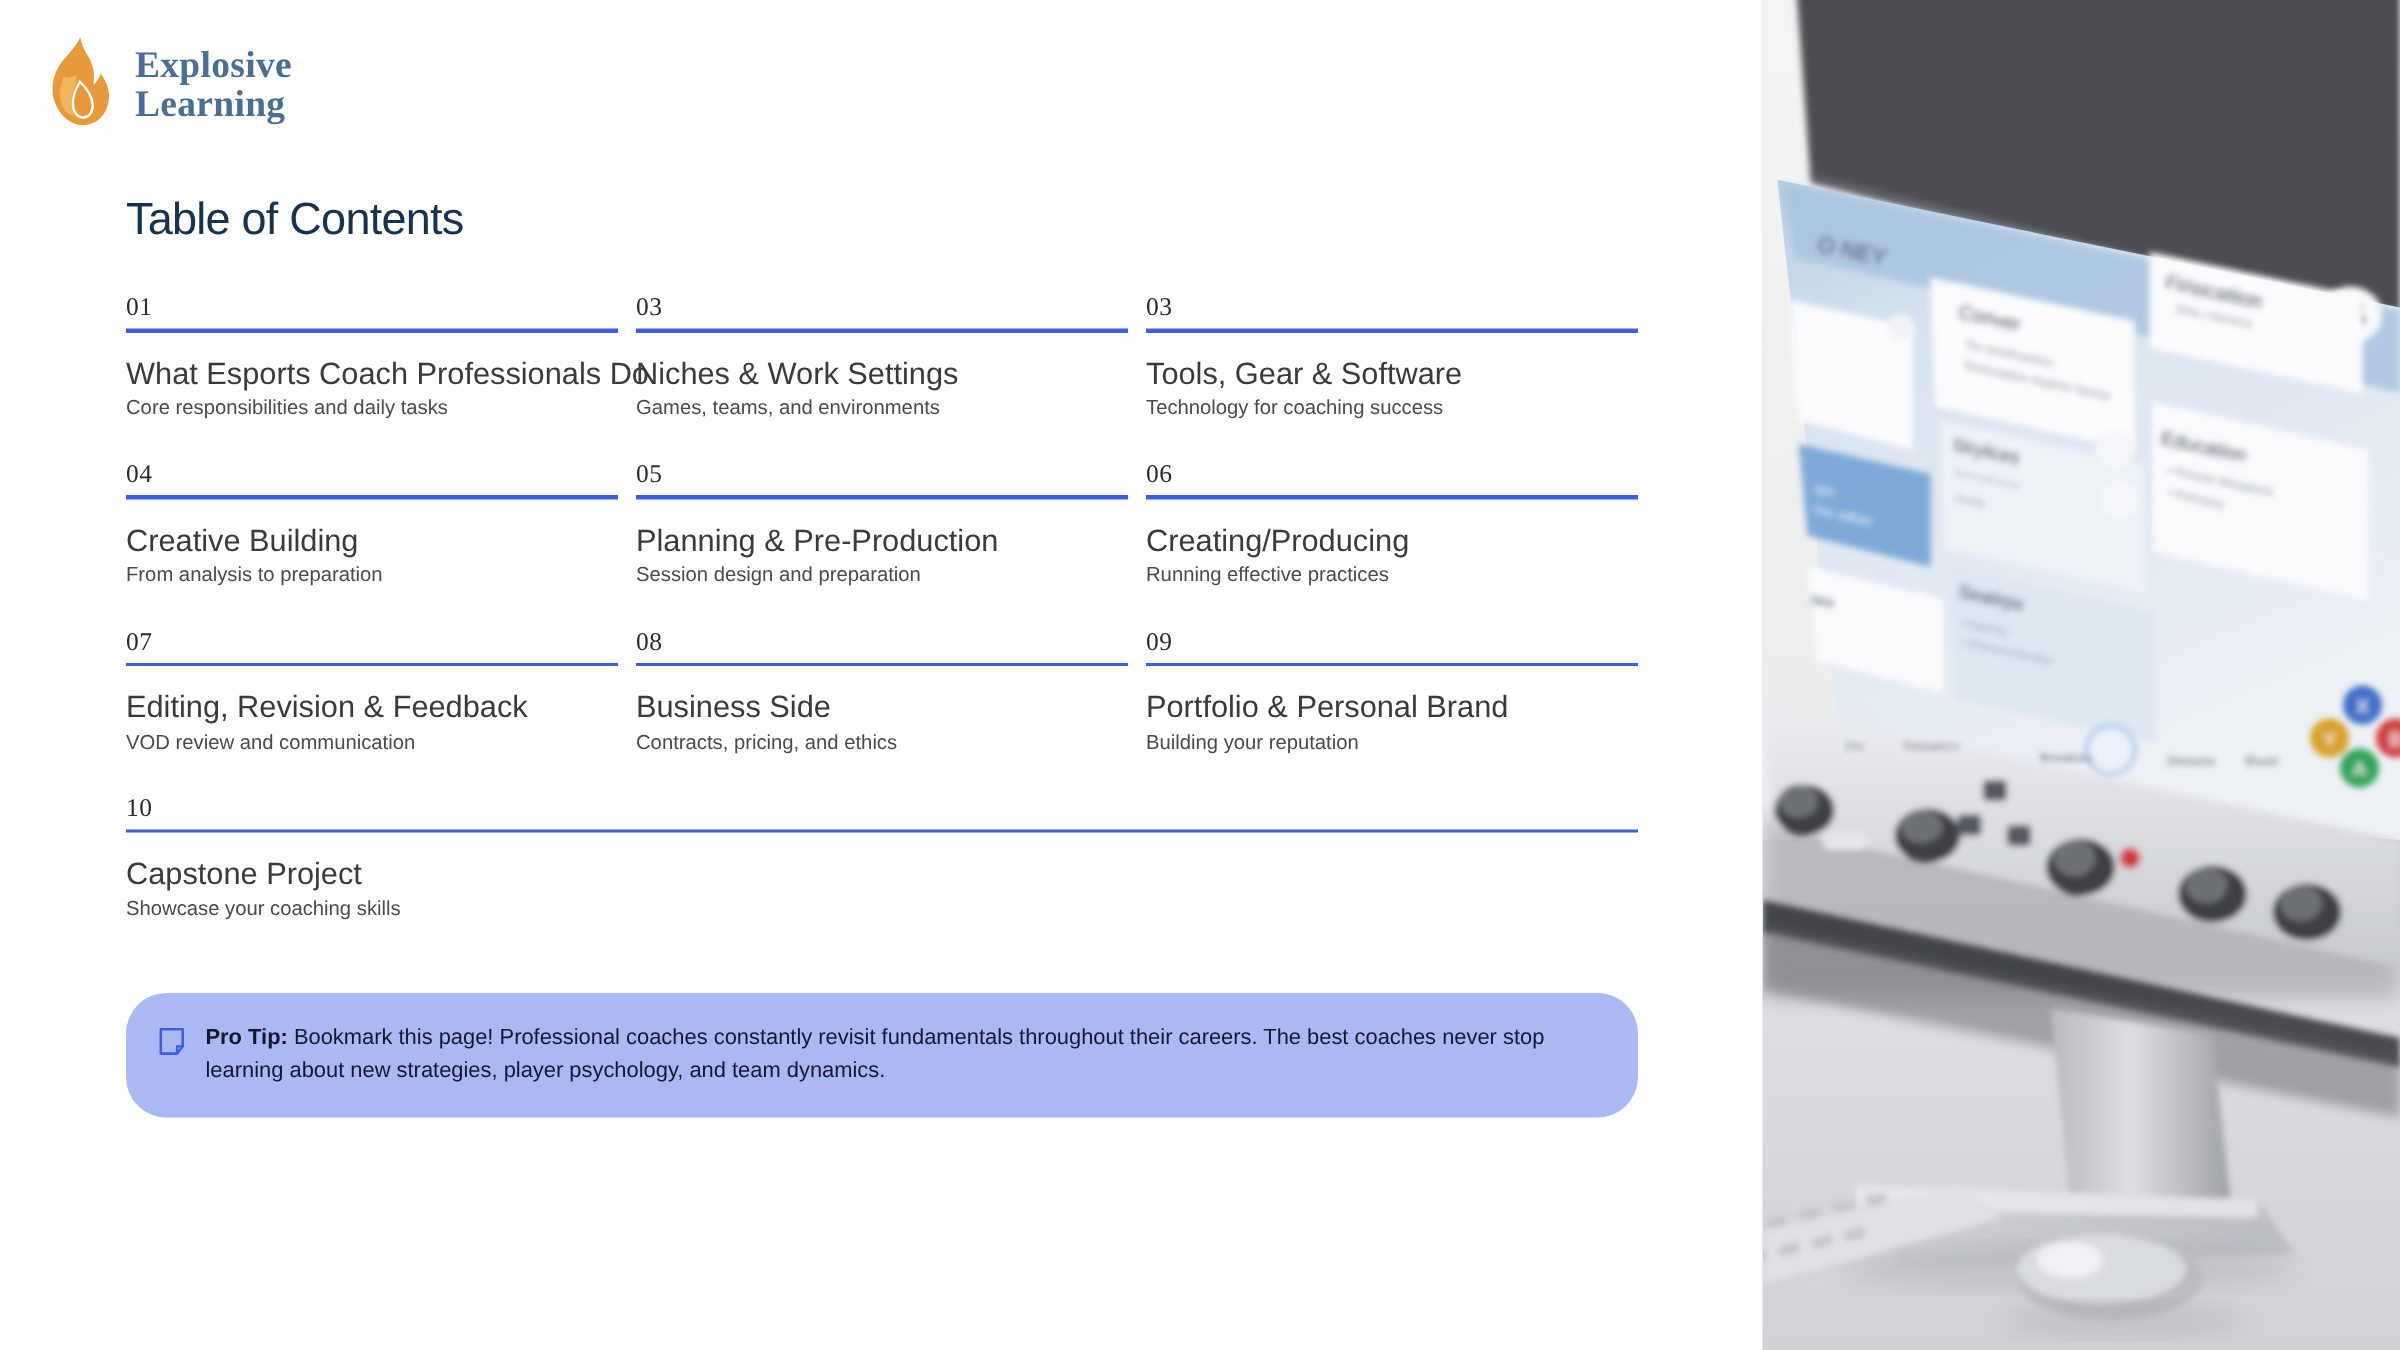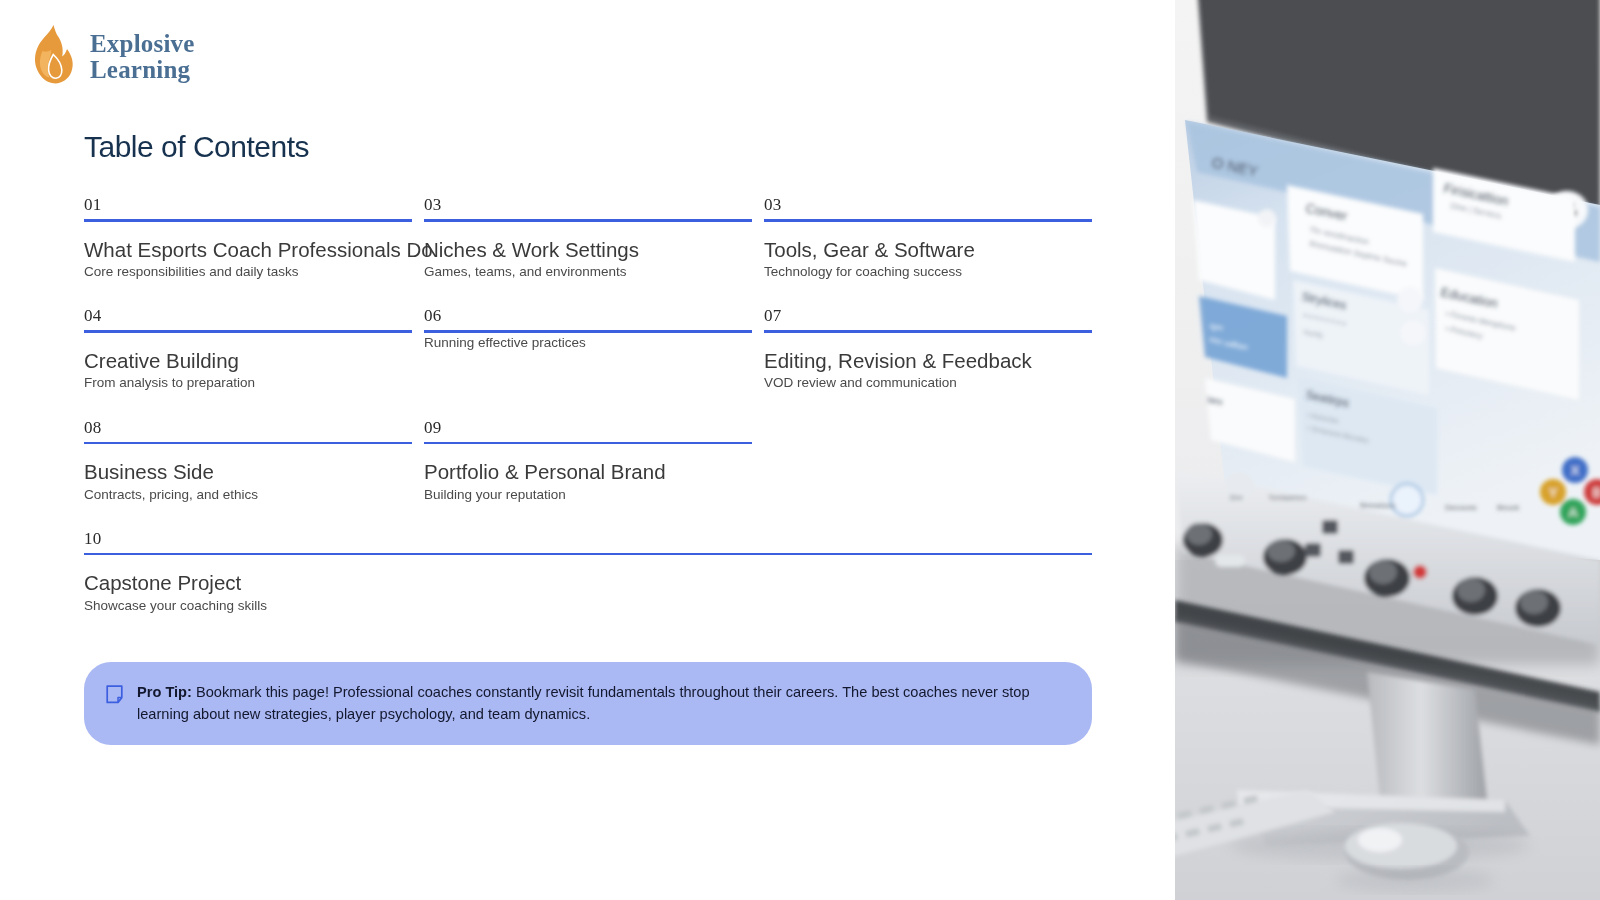--- a/index.html
+++ b/index.html
@@ -98,24 +98,31 @@
         <div class="toc-sub">Technology for coaching success</div>
       </div>
 
       <div class="toc-item">
         <div class="toc-num">04</div>
         <div class="toc-rule"></div>
         <div class="toc-title">Creative Building</div>
         <div class="toc-sub">From analysis to preparation</div>
       </div>
 
+      <div class="toc-item">
+        <div class="toc-num">05</div>
+        <div class="toc-rule"></div>
+        <div class="toc-title">Planning &amp; Pre-Production</div>
+        <div class="toc-sub">Session design and preparation</div>
+      </div>
 
       <div class="toc-item">
         <div class="toc-num">06</div>
         <div class="toc-rule"></div>
+        <div class="toc-title">Creating/Producing</div>
         <div class="toc-sub">Running effective practices</div>
       </div>
 
       <div class="toc-item">
         <div class="toc-num">07</div>
         <div class="toc-rule"></div>
         <div class="toc-title">Editing, Revision &amp; Feedback</div>
         <div class="toc-sub">VOD review and communication</div>
       </div>
 

